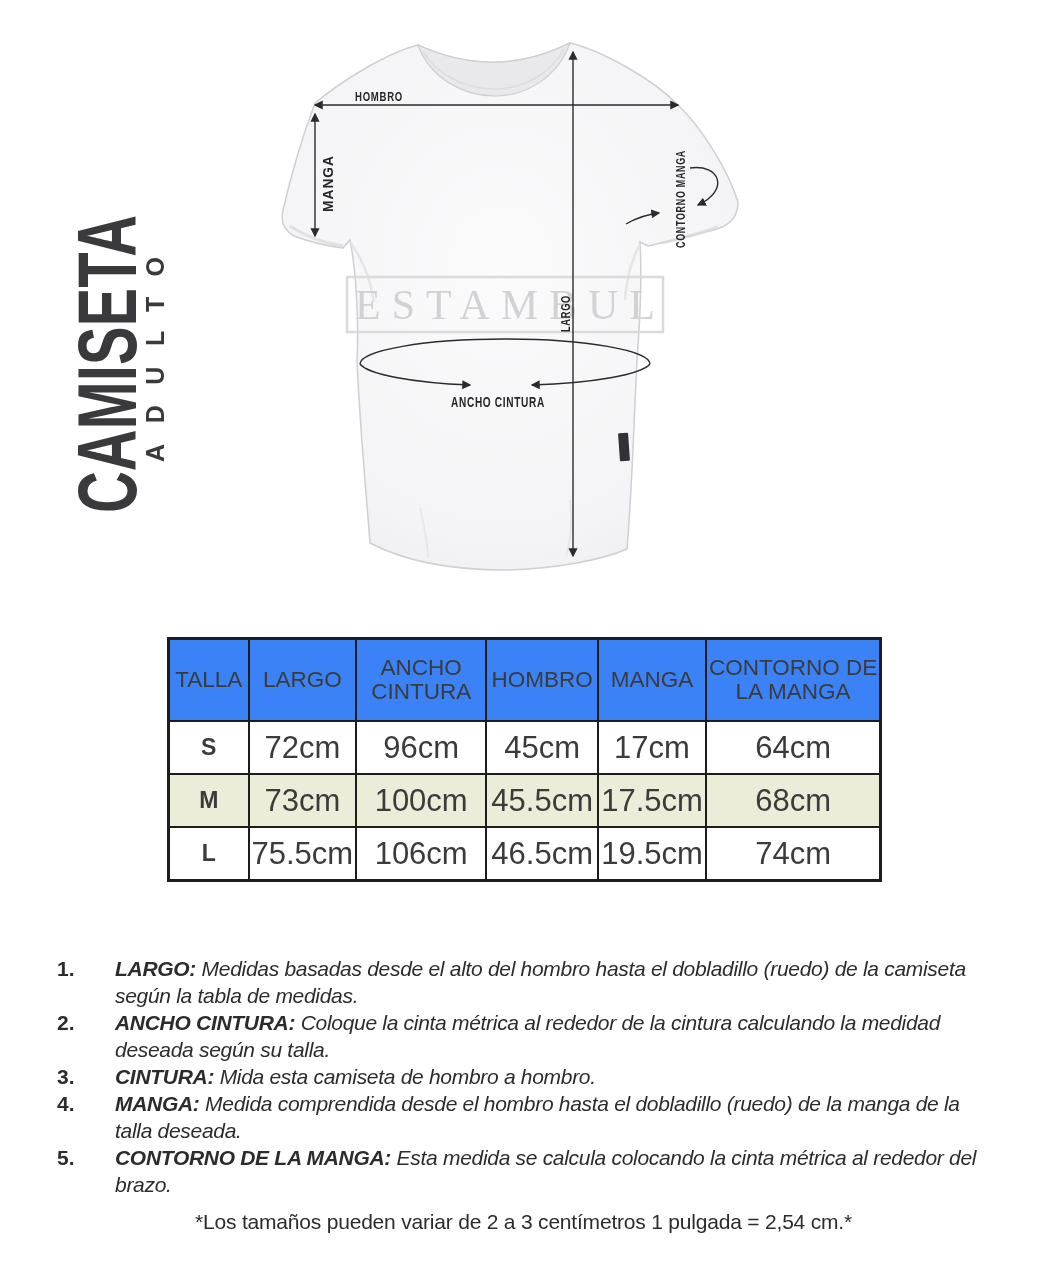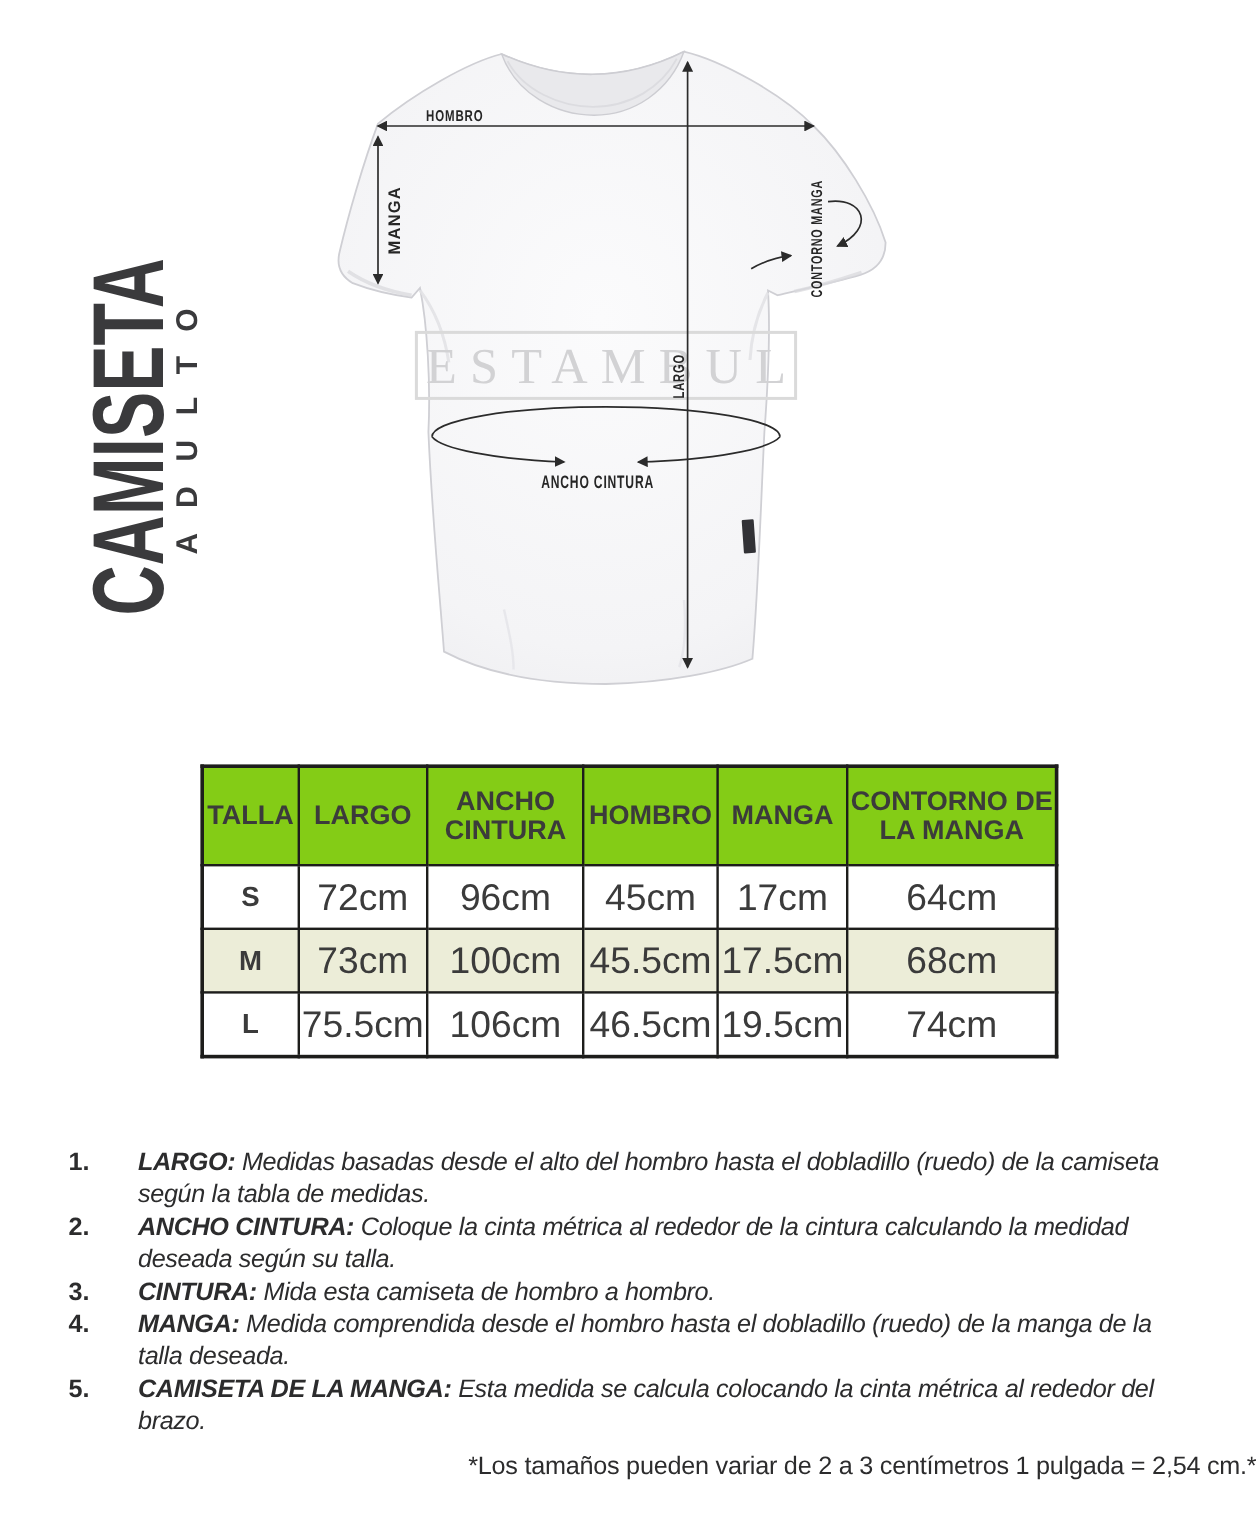--- a/index.html
+++ b/index.html
@@ -15,33 +15,33 @@
   .shirt-svg{position:absolute;left:270px;top:30px;width:490px;height:545px;}
   .ann{stroke:#2b2b2b;stroke-width:1.4;fill:none;}
   .lbl{font-family:"Liberation Sans",sans-serif;font-weight:bold;fill:#262626;letter-spacing:1px;}
   .wm-text{font-family:"Liberation Serif",serif;fill:#d2d2d4;font-size:42px;}
   .wm-box{fill:none;stroke:#dadada;stroke-width:2.5;}
   
   .size-table{position:absolute;left:167px;top:637px;border-collapse:collapse;table-layout:fixed;
     border:3px solid #1d1d1b;}
   .size-table th,.size-table td{border:2px solid #1d1d1b;text-align:center;vertical-align:middle;
     color:#3b3b3b;padding:0 2px;}
-  .size-table thead th{background:#84cc16;font-size:22.5px;font-weight:bold;height:80px;line-height:1.08;}
+  .size-table thead th{background:#3b82f6;font-size:22.5px;font-weight:normal;height:80px;line-height:1.08;}
   .size-table tbody td{font-size:31px;font-weight:400;height:51px;background:#ffffff;}
   .size-table tbody tr.alt td{background:#ecedd8;}
   .size-table tbody td.size-col{font-weight:bold;font-size:23px;}
   
   .notes{position:absolute;left:57px;top:955px;width:940px;color:#2c2c2d;
     font-size:21px;line-height:27px;}
   .note-row{display:flex;align-items:flex-start;}
   .note-num{width:58px;font-weight:bold;flex:0 0 58px;}
   .note-text{flex:1;max-width:880px;letter-spacing:-0.3px;font-style:italic;}
   .note-term{font-weight:bold;}
   
-  .footnote{position:absolute;left:0;top:1210px;width:1047px;text-align:right;
+  .footnote{position:absolute;left:0;top:1210px;width:1047px;text-align:center;
     color:#2c2c2d;font-size:21px;letter-spacing:-0.2px;}
 </style>
 </head>
 <body>
 
 <div class="poster">
 
   <svg class="title-svg" viewBox="0 0 200 360">
     <text class="t-main" transform="translate(136,333) rotate(-90)" textLength="298" lengthAdjust="spacingAndGlyphs">CAMISETA</text>
     <text class="t-sub" transform="translate(164,282) rotate(-90)" textLength="205" lengthAdjust="spacing">ADULTO</text>
@@ -175,19 +175,19 @@
     <div class="note-row">
       <span class="note-num">3.</span>
       <span class="note-text"><span class="note-term">CINTURA:</span> <span>Mida esta camiseta de hombro a hombro.</span></span>
     </div>
     <div class="note-row">
       <span class="note-num">4.</span>
       <span class="note-text"><span class="note-term">MANGA:</span> <span>Medida comprendida desde el hombro hasta el dobladillo (ruedo) de la manga de la talla deseada.</span></span>
     </div>
     <div class="note-row">
       <span class="note-num">5.</span>
-      <span class="note-text"><span class="note-term">CAMISETA DE LA MANGA:</span> <span>Esta medida se calcula colocando la cinta métrica al rededor del brazo.</span></span>
+      <span class="note-text"><span class="note-term">CONTORNO DE LA MANGA:</span> <span>Esta medida se calcula colocando la cinta métrica al rededor del brazo.</span></span>
     </div>
   </div>
 
   <div class="footnote">*Los tamaños pueden variar de 2 a 3 centímetros 1 pulgada = 2,54 cm.*</div>
 
 </div>
 
 </body></html>

